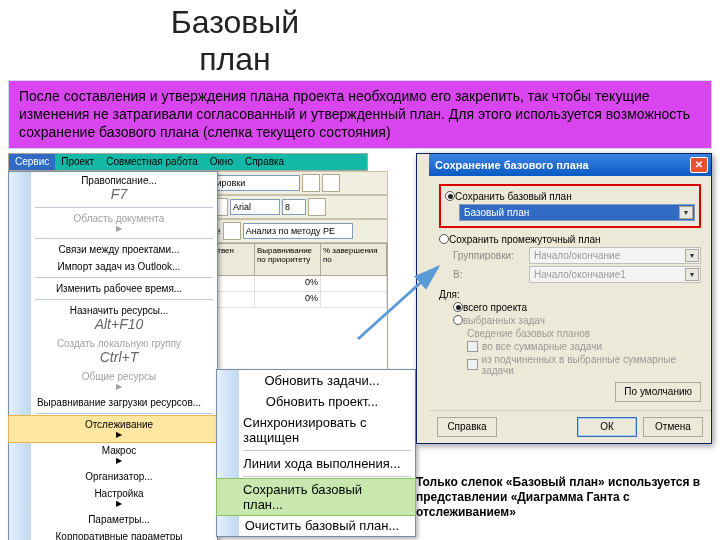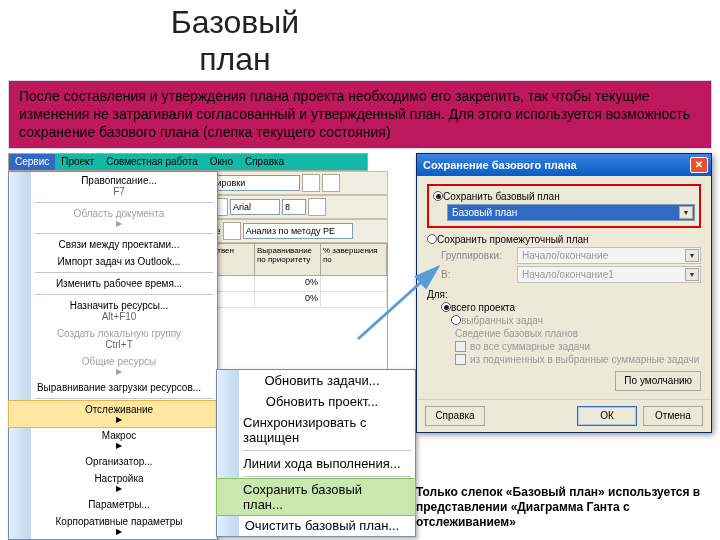--- a/index.html
+++ b/index.html
@@ -1,18 +1,18 @@
 <!DOCTYPE html>
 <html><head>
 <meta charset="utf-8">
 <style>
   * { box-sizing: border-box; margin: 0; padding: 0; font-family: Tahoma, Arial, sans-serif; }
   body { width: 720px; height: 540px; background: #fff; overflow: hidden; position: relative; }
   .slide-title { font-size: 32px; text-align: center; padding: 4px 0 0 170px; color: #222; width:300px;}
-  .desc-box { background: #be185d; border: 1px solid #d0dae6; margin: 2px 8px 4px 8px; padding: 6px 10px; font-size: 14px; line-height: 1.3; }
+  .desc-box { background: #d946ef; border: 1px solid #d0dae6; margin: 2px 8px 4px 8px; padding: 6px 10px; font-size: 14px; line-height: 1.3; }
   .app-area { position: relative; margin: 2px 8px 0 8px; height: 336px; }
   
   .menubar { position: absolute; left: 0; top: 0; width: 360px; height: 18px; background: #14b8a6; border: 1px solid #aca899; font-size: 10px; display: flex; }
   .menubar span { padding: 2px 6px; }
   .menubar .active { background: #316ac5; color: #fff; }
   
   .toolbar { position: absolute; left: 180px; top: 18px; width: 200px; height: 24px; background: #f0eee0; border: 1px solid #c8c0a8; display:flex; align-items:center; gap:2px; padding:1px;}
   .tb2 { top: 42px; }
   .tb3 { top: 66px; }
   .tbtn { width:18px; height:18px; background:#fff; border:1px solid #b0a890; }
@@ -23,27 +23,27 @@
   .datarow { display:flex; height:16px; border-bottom:1px solid #e0e0e0; font-size:9px;}
   .datarow div { border-right:1px solid #e0e0e0; padding:1px 2px; flex:1; text-align:right;}
   
   .menu { position: absolute; left: 0; top: 18px; width: 210px; background: #fff; border: 1px solid #7b8ca8; box-shadow: 2px 2px 4px rgba(0,0,0,.3); font-size: 10px; }
   .menu-strip { position:absolute; left:0; top:0; bottom:0; width:22px; background: linear-gradient(to right,#e3efff,#c0d8ef);}
   .mi { position:relative; padding: 3px 14px 3px 26px; display:flex; justify-content:space-between; align-items:center; cursor:default;flex-direction:column;}
   .mi:hover, .mi.hl { background:#ffe7a2; outline:1px solid #e8b44d;}
   .mi.disabled { color:#a0a0a0;}
   .mi .arrow { font-size:8px;}
   .sep { height:1px; background:#c0c8d8; margin:2px 4px 2px 26px;}
-  .shortcut { color:#666; font-size:10px;}
+  .shortcut { color:#666; font-size:14px;font-style:italic;}
   
   .submenu { position:absolute; left:208px; top:216px; width:200px; background:#fff; border:1px solid #7b8ca8; box-shadow:2px 2px 4px rgba(0,0,0,.3); font-size:13px;}
   .submenu .menu-strip{width:22px;}
   .submenu .mi.green { background:#c8e8b0; outline:1px solid #8bc060;}
   
-  .dialog { position:absolute; right:0; top:0; width:296px; background:#ece9d8; border:1px solid #0a246a; box-shadow:2px 2px 6px rgba(0,0,0,.4);}
+  .dialog { position:absolute; right:0; top:0; width:296px; background:#ece9d8; border:1px solid #0a246a; box-shadow:2px 2px 6px rgba(0,0,0,.4);padding-left:12px;}
   .titlebar { height:22px; background:linear-gradient(to bottom,#3b84e0,#0a5bc4); color:#fff; font-size:11px; font-weight:bold; display:flex; align-items:center; justify-content:space-between; padding:0 3px 0 6px;}
   .closebtn { width:18px; height:16px; background:#e85030; border:1px solid #fff; color:#fff; font-size:10px; text-align:center; line-height:13px; border-radius:2px;}
   .dlgbody { padding:8px 10px; font-size:10px;}
   .redbox { border:2px solid #d00; padding:3px 4px; margin-bottom:6px;}
   .radio-row { display:flex; align-items:center; margin:2px 0;}
   .radio { width:10px; height:10px; border:1px solid #555; border-radius:50%; background:#fff; display:inline-flex; align-items:center; justify-content:center;}
   .radio.checked::after{content:""; width:5px; height:5px; background:#222; border-radius:50%;}
   .dropdown { border:1px solid #7f9db9; background:#fff; height:17px; display:flex; align-items:center; justify-content:space-between; padding:0 1px 0 4px; margin:2px 0 2px 14px;}
   .dropdown.sel { background:#316ac5; color:#fff;}
   .dd-btn { width:14px; height:13px; background:#e8e8e0; border:1px solid #aca899; font-size:7px; text-align:center; line-height:11px; color:#333;}
@@ -52,21 +52,21 @@
   .field-box { flex:1; border:1px solid #c0c0c0; background:#f4f4f4; height:17px; display:flex; align-items:center; justify-content:space-between; padding:0 1px 0 4px; color:#999;}
   .group-lbl { margin:6px 0 2px 0;}
   .chk-row { display:flex; align-items:center; gap:4px; margin:2px 0 2px 28px; color:#999;}
   .chk { width:11px; height:11px; border:1px solid #999; background:#f0f0f0;}
   .btnrow { display:flex; justify-content:flex-end; gap:6px; padding:6px 8px; border-top:1px solid #d4d0c8;}
   .btn { min-width:60px; height:20px; background:#ece9d8; border:1px solid #aca899; font-size:10px; padding:0 8px;}
   .btn.def { border:1px solid #316ac5; box-shadow:inset 0 0 0 1px #a8c8f0;}
   .helpbtn { margin-right:auto;}
   
   .arrow-svg { position:absolute; left:340px; top:106px; pointer-events:none;}
-  .note { position:absolute; right:4px; bottom:10px; width:300px; font-size:12px; font-weight:bold; line-height:1.25;}
+  .note { position:absolute; right:4px; bottom:20px; width:300px; font-size:12px; font-weight:bold; line-height:1.25;}
 </style>
 </head>
 <body>
 
 <div class="slide-title">Базовый план</div>
 <div class="desc-box">После составления и утверждения плана проекта необходимо его закрепить, так чтобы текущие изменения не затрагивали согласованный и утвержденный план. Для этого используется возможность сохранение базового плана (слепка текущего состояния)</div>
 
 <div class="app-area">
 
   <div class="menubar">
@@ -231,21 +231,21 @@
         <div class="field-box">
             <span>Начало/окончание1</span>
             <span class="dd-btn">▼</span>
           </div>
       </div>
       <div class="group-lbl">Для:</div>
       <div class="radio-row" style="margin-left:14px">
         <span class="radio checked"></span>
         <span>всего проекта</span>
       </div>
-      <div class="radio-row" style="margin-left:24px;color:#999">
+      <div class="radio-row" style="margin-left:14px;color:#999">
         <span class="radio"></span>
         <span>выбранных задач</span>
       </div>
       <div style="margin:2px 0 2px 28px;color:#999">Сведение базовых планов</div>
       <div class="chk-row">
           <span class="chk"></span>
           <span>во все суммарные задачи</span>
         </div>
       <div class="chk-row">
           <span class="chk"></span>

